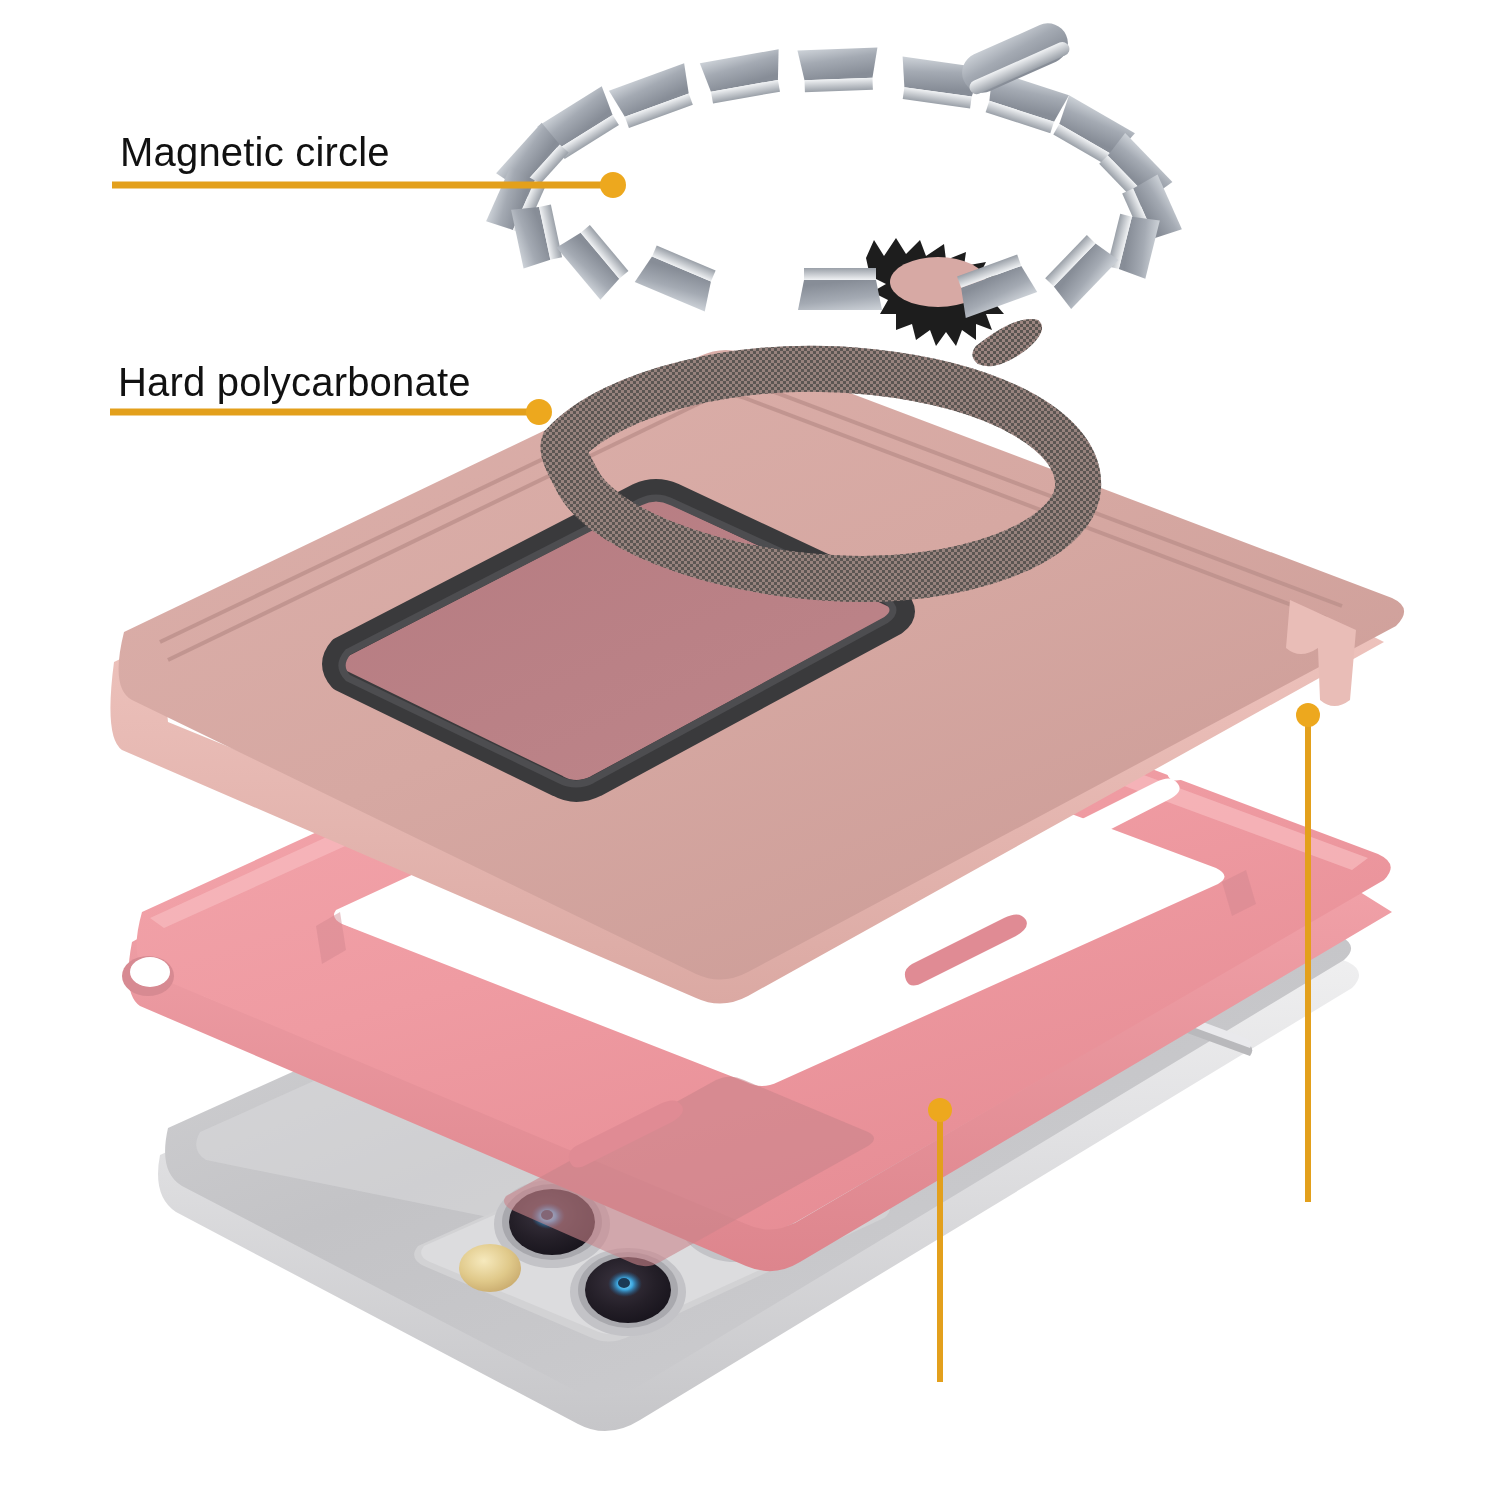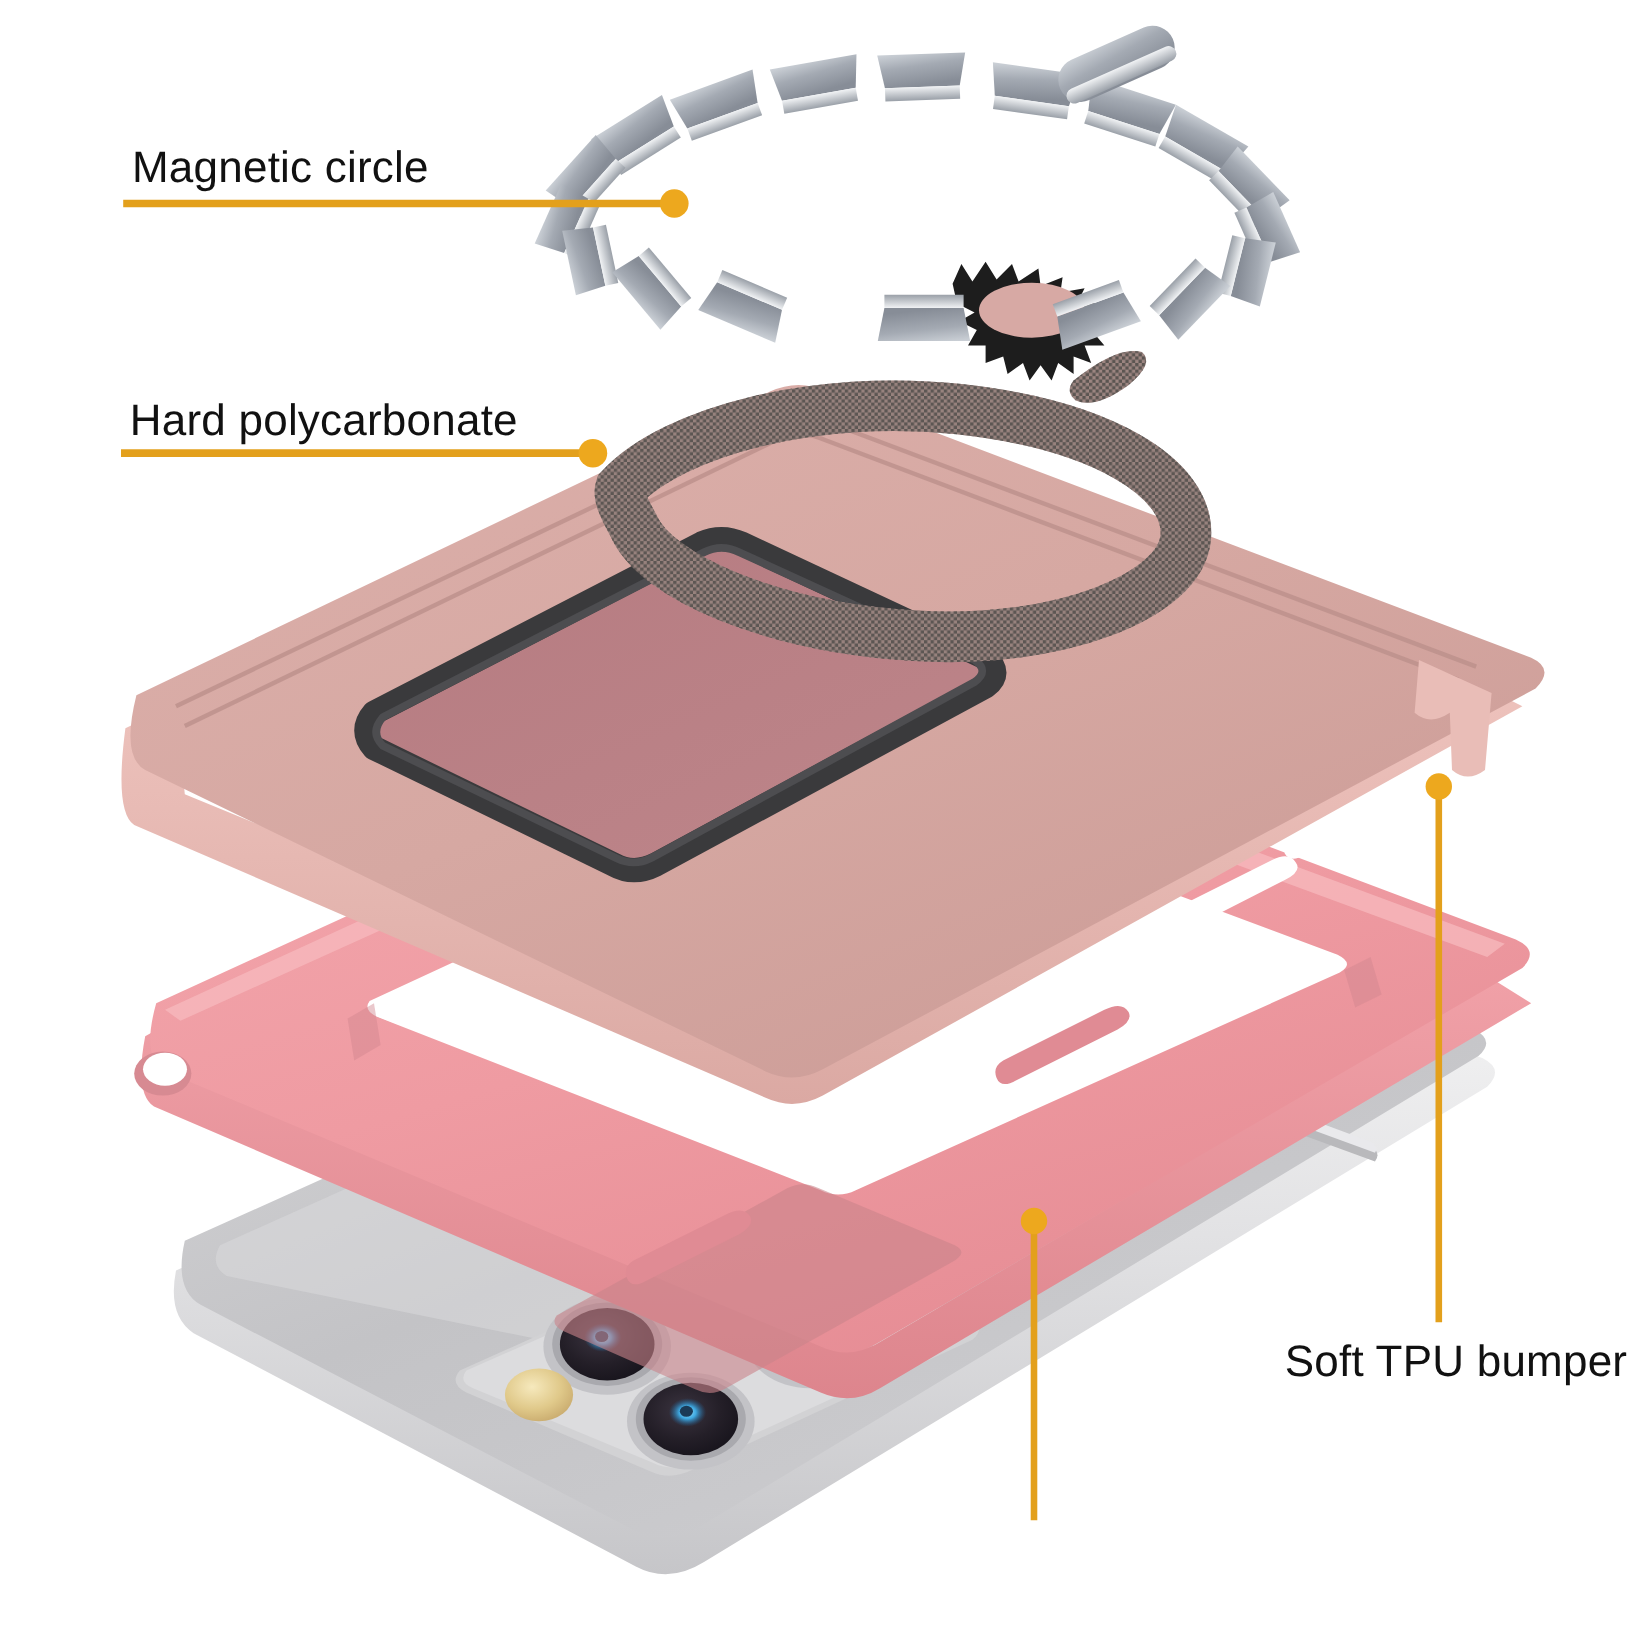--- a/index.html
+++ b/index.html
@@ -408,16 +408,15 @@
         <line x1="940" y1="1110" x2="940" y2="1382" stroke="#e3a01c" stroke-width="6"></line>
         <circle cx="940" cy="1110" r="12" fill="#eda81e"></circle>
       </g>
     </g>
   </svg>
 
   <div class="callout-label" id="label-magnetic">Magnetic circle</div>
 
   <div class="callout-label" id="label-polycarb">Hard polycarbonate</div>
 
-  <div class="callout-label" id="label-tpu">Soft TPU bumper</div>
 
 
 </div>
 
 </body></html>

